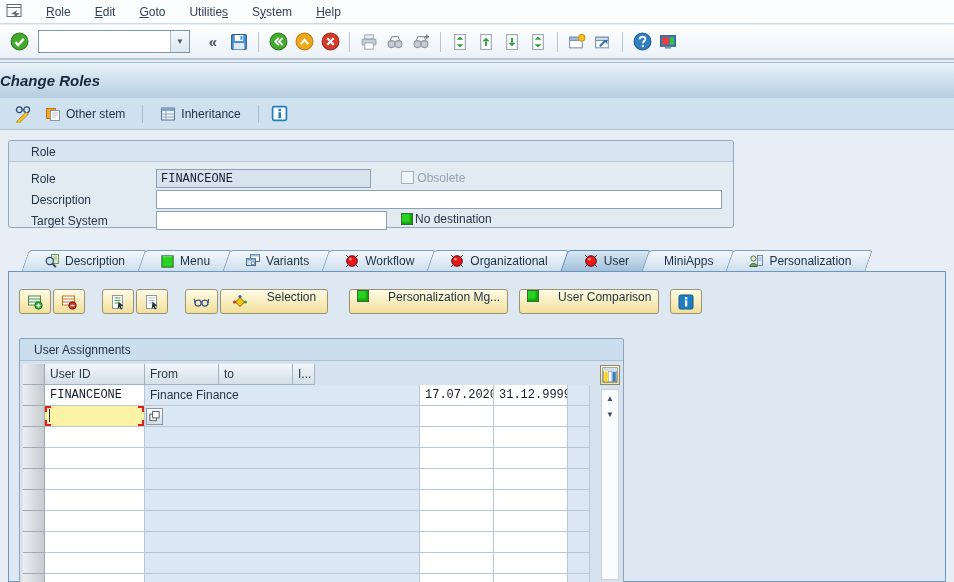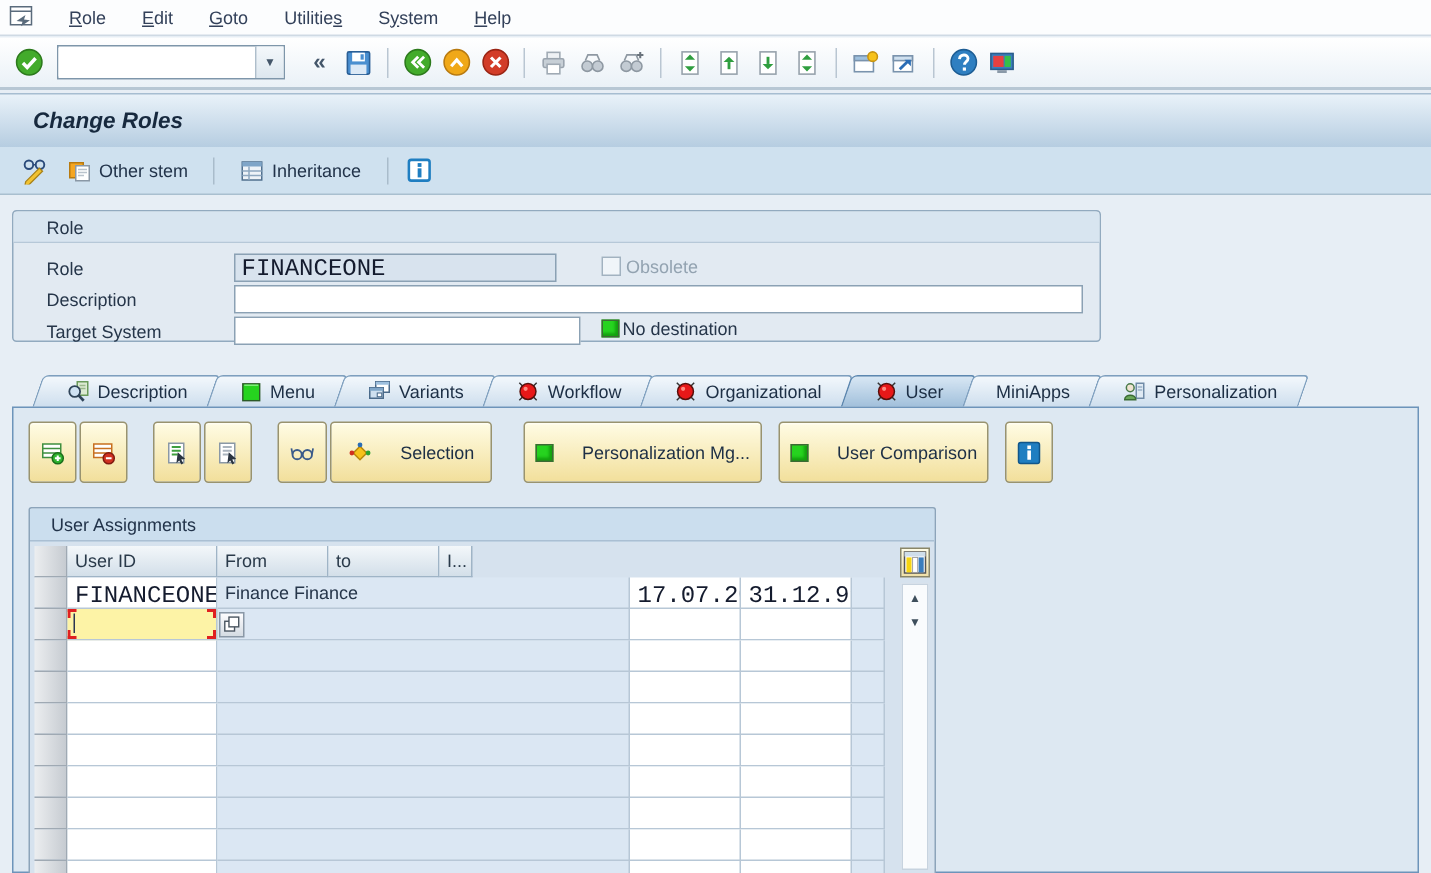--- a/index.html
+++ b/index.html
@@ -26,58 +26,58 @@
            height:23px; width:152px; margin:0 10px 0 6px; }
   .combo input { border:none; outline:none; flex:1; min-width:0; height:19px; padding:0 3px;
                  font-family:"Liberation Sans",sans-serif; font-size:12px; }
   .combo .dd { width:19px; height:21px; background:linear-gradient(#f4f8fb,#dde7ef);
                border-left:1px solid #aebecb; display:flex; align-items:center; justify-content:center;
                font-size:8px; color:#44566a; }
 
   
   .titlebar { position:absolute; top:62px; left:0; right:0; height:36px;
               background:linear-gradient(#e9f2f9,#b6cde1); border-top:1px solid #a6bdd1;
-              display:flex; align-items:center; padding-left:22px; }
+              display:flex; align-items:center; }
   .page-title { font-size:15px; font-weight:bold; font-style:italic; color:#17293e; }
   .apptoolbar { position:absolute; top:98px; left:0; right:0; height:32px; background:#cfe1ef;
                 border-bottom:1px solid #a9bfcf; display:flex; align-items:center; padding-left:10px; }
   .app-btn { display:flex; align-items:center; gap:5px; padding:3px 9px; color:#22334a; border-radius:3px; }
   .app-sep { width:1px; height:18px; background:#a9bccb; margin:0 8px; }
 
   
   .role-box { position:absolute; left:8px; top:140px; width:726px; height:88px;
               border:1px solid #92aabf; border-radius:3px; background:#e2eaf2; }
   .box-title { height:21px; padding:4px 0 0 22px; background:#d8e5f0; border-bottom:1px solid #b6c8d8;
                border-radius:3px 3px 0 0; color:#26364a; }
   .f-label { position:absolute; left:22px; }
   .fld { position:absolute; height:19px; background:#fff; border:1px solid #8ba1b4;
          display:flex; align-items:center; padding-left:4px; }
   .fld.ro { background:#d8e3ee; }
-  .mono { font-family:"Liberation Mono","DejaVu Sans Mono",monospace; font-size:16px; color:#141b2e; }
+  .mono { font-family:"Liberation Mono","DejaVu Sans Mono",monospace; font-size:12px; color:#141b2e; }
   .cb { width:13px; height:13px; border:1px solid #a2b2c0; background:#f0f5f9; display:inline-block; vertical-align:-2px; }
   .dim { color:#93a3b1; }
   .led { width:12px; height:12px; background:#26d31f; border:1px solid #3c6a34;
          box-shadow:inset -2px -2px 2px #13a00e; display:inline-block; vertical-align:-2px; }
 
   
   .tabstrip { position:absolute; left:8px; top:249px; right:8px; height:23px;
               display:flex; align-items:flex-end; padding-left:24px; }
   .tab { position:relative; height:22px; display:flex; align-items:center; gap:5px;
          padding:0 18px 0 12px; margin-right:5px; color:#1d2f45; cursor:default; }
   .tab::before { content:''; position:absolute; inset:0 0 0 -7px;
                  background:linear-gradient(#f3f8fc,#ccdded); border:1px solid #7e9fbe; border-bottom:0;
                  transform:skewX(-19deg); border-radius:4px 3px 0 0; }
   .tab.active::before { background:linear-gradient(#d8e7f4,#9fbeda); border-color:#5d88b0; }
   .tab > * { position:relative; z-index:1; }
   .tabpanel { position:absolute; left:8px; top:271px; width:938px; height:311px;
               background:#dde8f2; border:1px solid #6d94ba; }
 
   
   .btnrow { position:absolute; left:10px; top:16px; height:27px; display:flex; align-items:center; }
-  .ybtn { height:41px; min-width:25px; display:flex; align-items:center; justify-content:center; gap:19px;
+  .ybtn { height:25px; min-width:25px; display:flex; justify-content:center; gap:19px;
           padding:0 7px; background:linear-gradient(#fffce4,#f2df9b); border:1px solid #99936f;
           border-radius:3px; box-shadow:inset 0 1px 0 #fffef2; color:#1d2f45; }
   .ml1 { margin-left:2px; } .ml2 { margin-left:17px; } .ml3 { margin-left:21px; } .ml4 { margin-left:11px; }
 
   
   .ua-box { position:absolute; left:10px; top:66px; width:605px; height:246px;
             border:1px solid #8ca4ba; background:#d6e2ee; border-radius:2px; overflow:hidden; }
   .ua-title { height:22px; padding:4px 0 0 14px; background:#cbdeee; border-bottom:1px solid #aabfd3; color:#22334a; }
   .ua-table { position:absolute; left:3px; top:25px; width:568px; }
   .trow { display:flex; height:21px; position:relative; }

